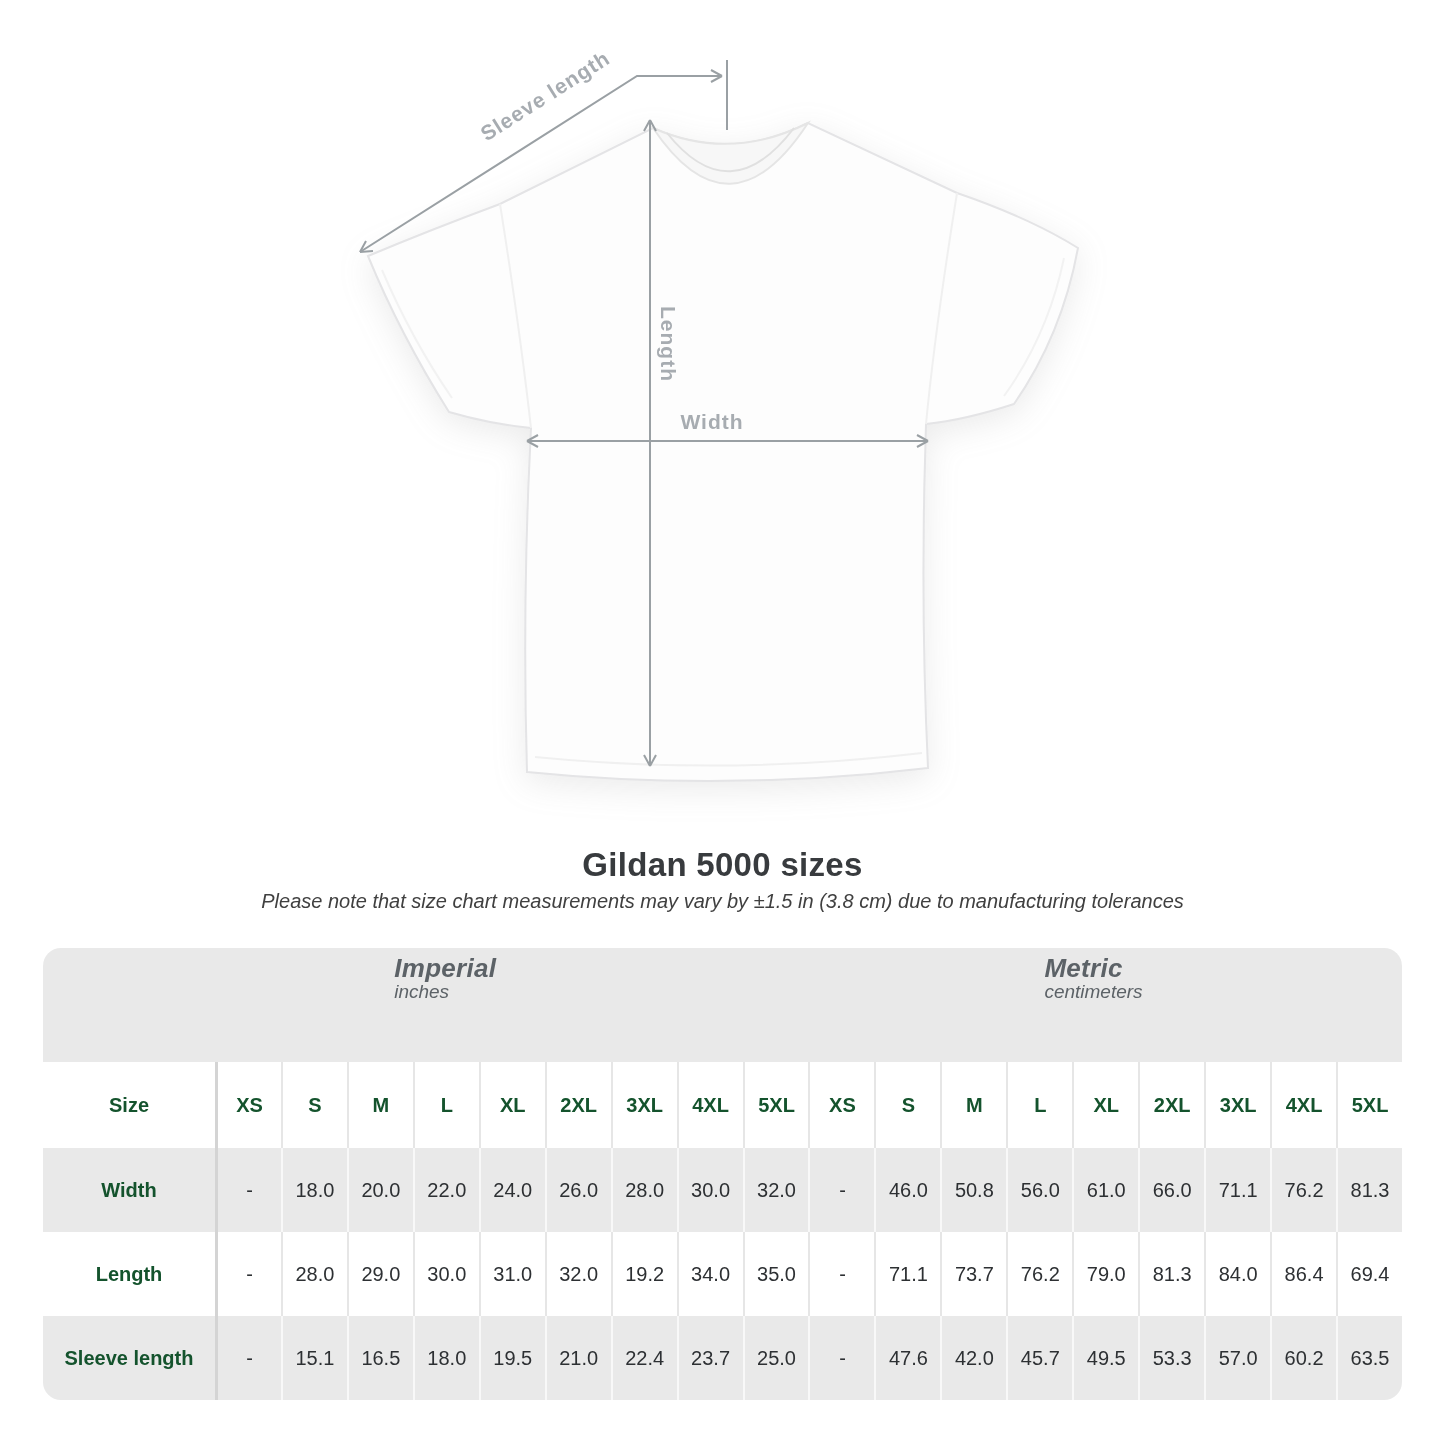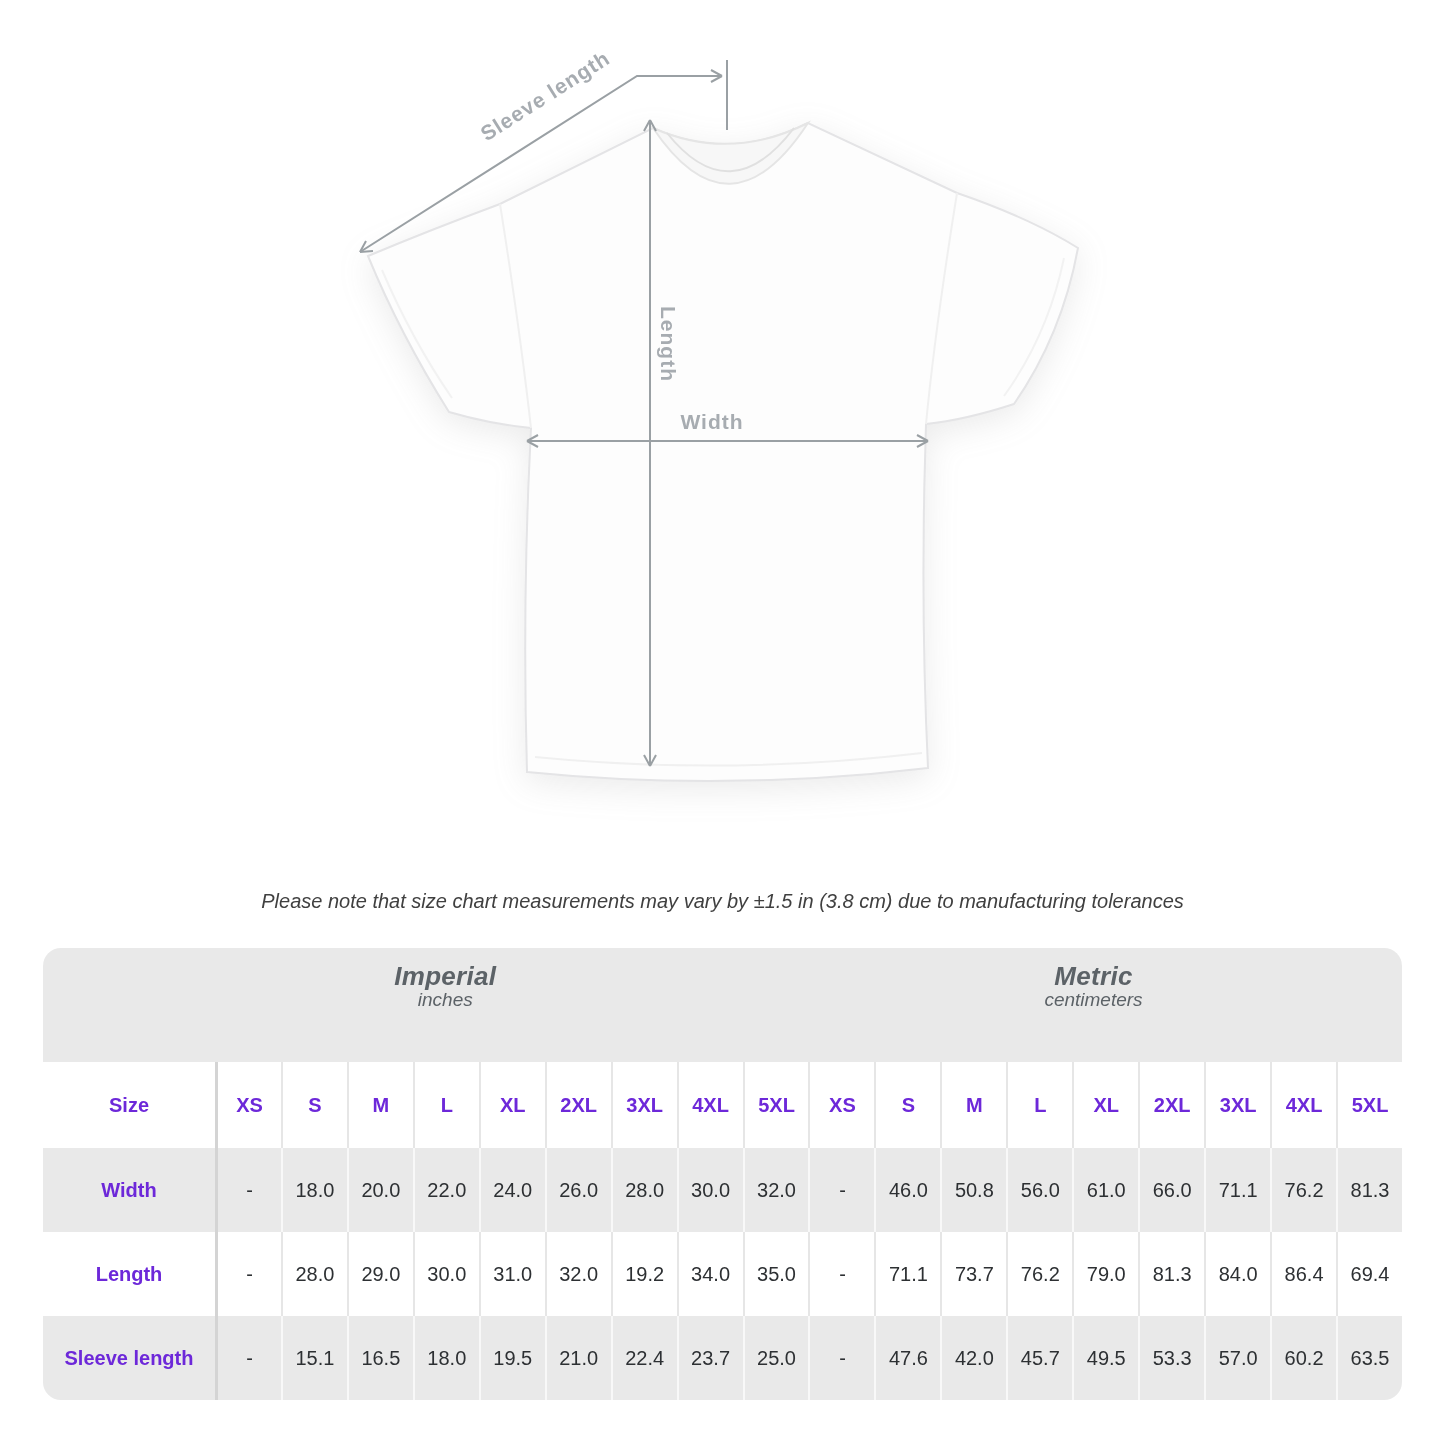--- a/index.html
+++ b/index.html
@@ -34,38 +34,38 @@
     background:#ffffff;
   }
   .band{
     grid-column:1 / -1;
     position:relative;
     background:#e9e9e9;
   }
   .band-group{
     position:absolute;top:0;height:100%;
     transform:translateX(-50%);
-    text-align:center;padding-top:14px;box-sizing:border-box;
+    padding-top:6px;box-sizing:border-box;
   }
   .band-imperial{left:29.6%;}
   .band-metric{left:77.3%;}
   .band-name{
     font-size:26px;line-height:28px;font-weight:bold;font-style:italic;
     color:#5c6267;letter-spacing:.3px;
   }
   .band-unit{
     font-size:19px;line-height:20px;font-style:italic;color:#5c6267;
   }
 
   .cell{
     display:flex;align-items:center;justify-content:center;
     font-size:20px;color:#2d3033;background:#ffffff;
     box-sizing:border-box;
   }
-  .cell.head,.cell.rowlabel{font-weight:bold;color:#6d28d9;}
+  .cell.head,.cell.rowlabel{font-weight:bold;color:#14532d;}
   .cell.val{border-left:2px solid #e6e6e6;}
   .cell.alt{background:#e9e9e9;}
   .cell.val.alt{border-left-color:#f8f8f8;}
   .cell.val.first{border-left:3px solid #d4d4d4;}
 </style>
 </head>
 <body>
 
 <div class="page">
 
@@ -111,20 +111,21 @@
       </g>
 
       <g fill="#a7acb1" font-weight="bold" font-size="21" letter-spacing="1" text-anchor="middle">
         <text transform="translate(549,102) rotate(-32.5)">Sleeve length</text>
         <text transform="translate(661,344) rotate(90)">Length</text>
         <text x="712" y="429">Width</text>
       </g>
     </svg>
   </div>
 
+  <h1 class="page-title">Gildan 5000 sizes</h1>
   <p class="subtitle">Please note that size chart measurements may vary by ±1.5 in (3.8 cm) due to manufacturing tolerances</p>
 
   <div class="size-table" id="size-table">
     <div class="band">
       <div class="band-group band-imperial">
         <div class="band-name">Imperial</div>
         <div class="band-unit">inches</div>
       </div>
       <div class="band-group band-metric">
         <div class="band-name">Metric</div>

